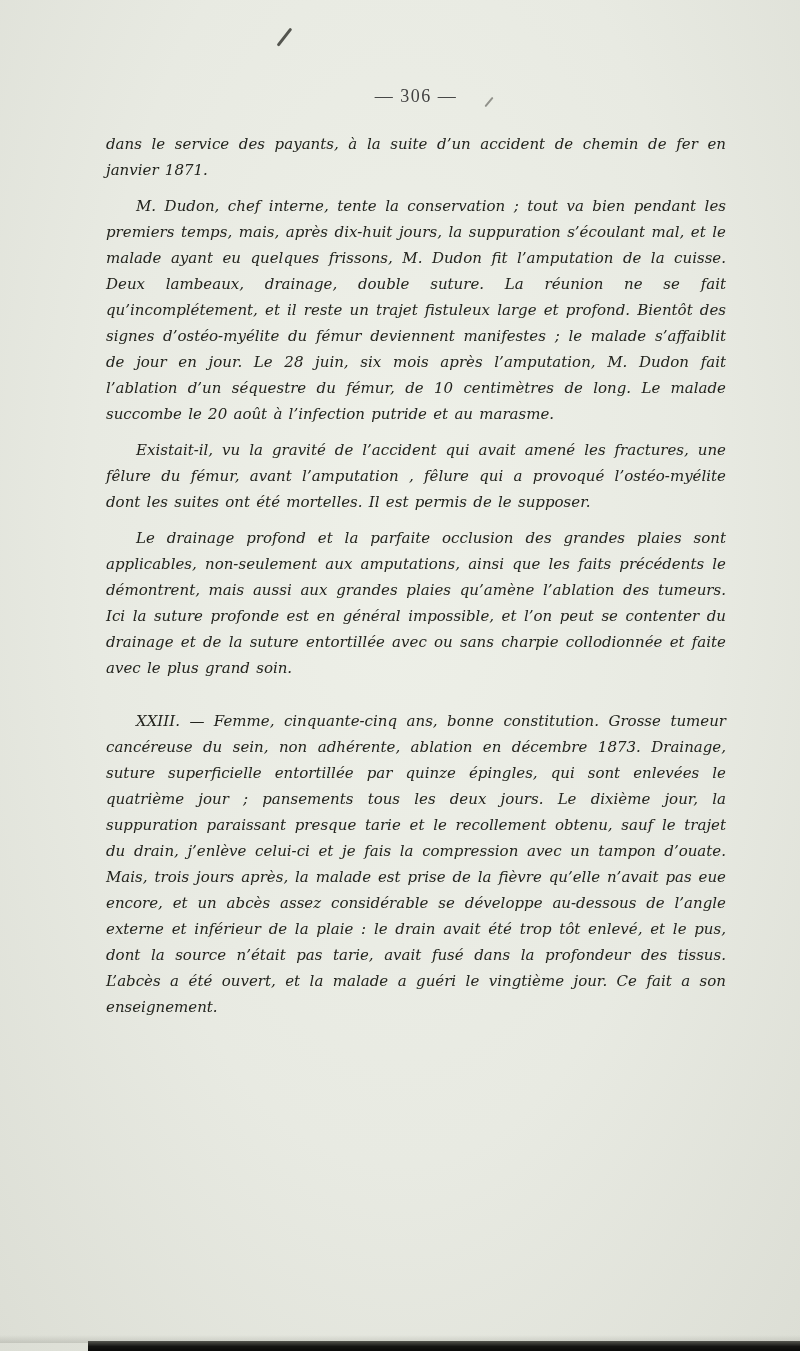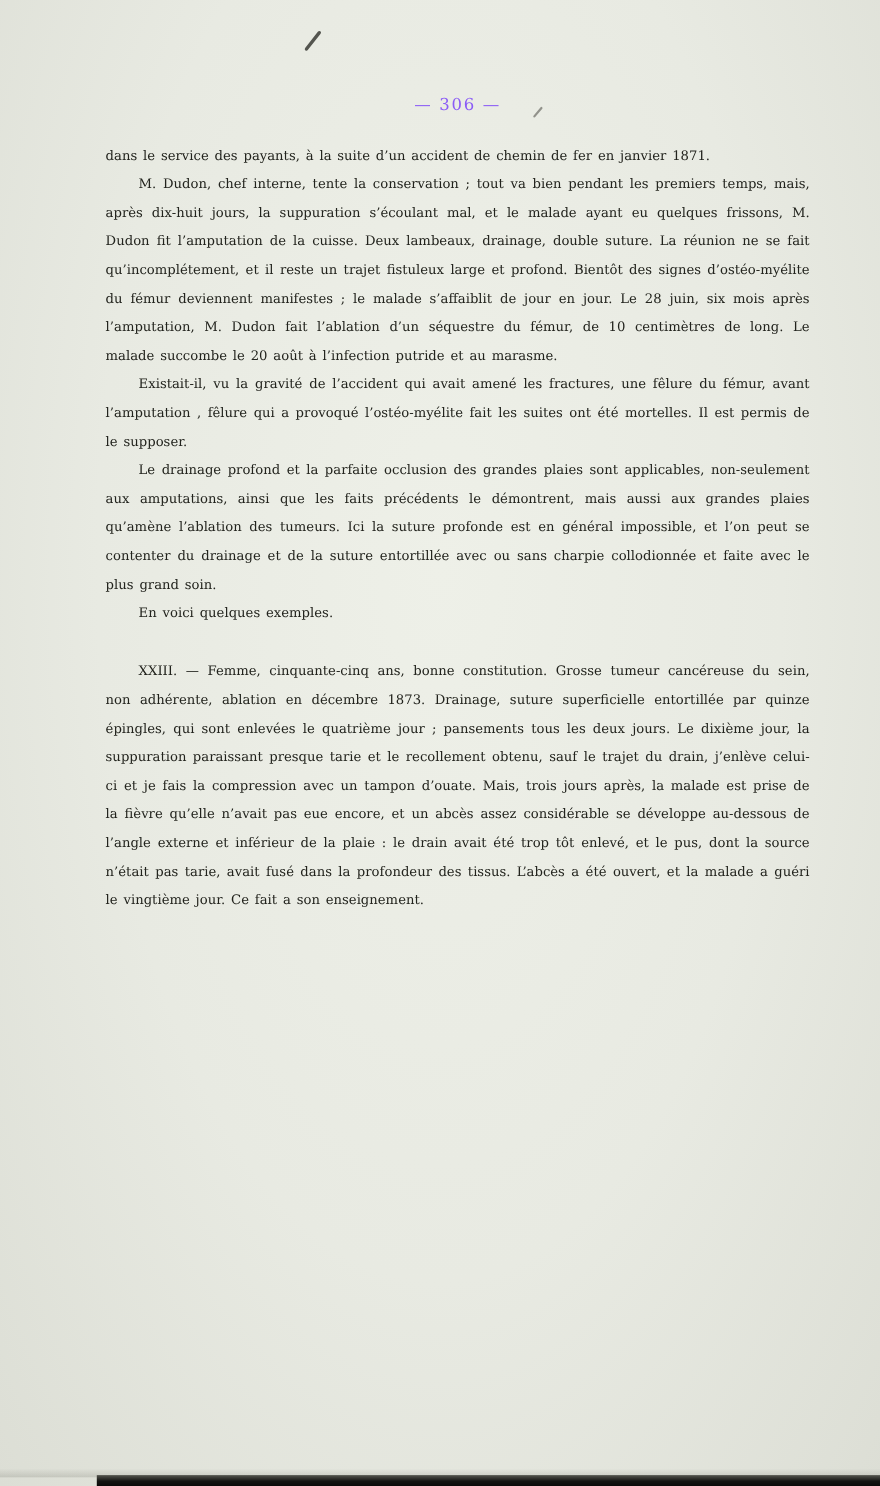--- a/index.html
+++ b/index.html
@@ -16,31 +16,33 @@
     color: #22231d;
   }
   .page-inner {
     position: absolute;
     left: 96px;
     right: 64px;
     top: 86px;
   }
   .page-number {
     text-align: center;
-    font-size: 15px;
+    font-size: 18px;
     letter-spacing: 1.5px;
     margin-bottom: 24px;
-    color: #8b5cf6;
+    color: #404040;
+    font-family: Liberation Serif, serif;
   }
   .text-block p {
-    margin: 0;
-    font-size: 12px;
+    margin: 10px;
+    font-size: 15px;
     line-height: 26px;
     text-align: justify;
     word-spacing: 1.5px;
+    font-style: italic;
   }
   .indent {
     text-indent: 30px;
   }
   .gap-before {
     margin-top: 27px !important;
   }
   .scan-artifact-top {
     position: absolute;
     left: 283px;
@@ -86,21 +88,20 @@
 
 <div class="scan-artifact-top"></div>
 <div class="scan-artifact-number"></div>
 
 <div class="page-inner">
   <div class="page-number">— 306 —</div>
 
   <div class="text-block">
     <p>dans le service des payants, à la suite d’un accident de chemin de fer en janvier 1871.</p>
     <p class="indent">M. Dudon, chef interne, tente la conservation ; tout va bien pendant les premiers temps, mais, après dix-huit jours, la suppuration s’écoulant mal, et le malade ayant eu quelques frissons, M. Dudon fit l’amputation de la cuisse. Deux lambeaux, drainage, double suture. La réunion ne se fait qu’incomplétement, et il reste un trajet fistuleux large et profond. Bientôt des signes d’ostéo-myélite du fémur deviennent manifestes ; le malade s’affaiblit de jour en jour. Le 28 juin, six mois après l’amputation, M. Dudon fait l’ablation d’un séquestre du fémur, de 10 centimètres de long. Le malade succombe le 20 août à l’infection putride et au marasme.</p>
-    <p class="indent">Existait-il, vu la gravité de l’accident qui avait amené les fractures, une fêlure du fémur, avant l’amputation , fêlure qui a provoqué l’ostéo-myélite fait les suites ont été mortelles. Il est permis de le supposer.</p>
+    <p class="indent">Existait-il, vu la gravité de l’accident qui avait amené les fractures, une fêlure du fémur, avant l’amputation , fêlure qui a provoqué l’ostéo-myélite dont les suites ont été mortelles. Il est permis de le supposer.</p>
     <p class="indent">Le drainage profond et la parfaite occlusion des grandes plaies sont applicables, non-seulement aux amputations, ainsi que les faits précédents le démontrent, mais aussi aux grandes plaies qu’amène l’ablation des tumeurs. Ici la suture profonde est en général impossible, et l’on peut se contenter du drainage et de la suture entortillée avec ou sans charpie collodionnée et faite avec le plus grand soin.</p>
-    <p class="indent">En voici quelques exemples.</p>
     <p class="indent gap-before">XXIII. — Femme, cinquante-cinq ans, bonne constitution. Grosse tumeur cancéreuse du sein, non adhérente, ablation en décembre 1873. Drainage, suture superficielle entortillée par quinze épingles, qui sont enlevées le quatrième jour ; pansements tous les deux jours. Le dixième jour, la suppuration paraissant presque tarie et le recollement obtenu, sauf le trajet du drain, j’enlève celui-ci et je fais la compression avec un tampon d’ouate. Mais, trois jours après, la malade est prise de la fièvre qu’elle n’avait pas eue encore, et un abcès assez considérable se développe au-dessous de l’angle externe et inférieur de la plaie : le drain avait été trop tôt enlevé, et le pus, dont la source n’était pas tarie, avait fusé dans la profondeur des tissus. L’abcès a été ouvert, et la malade a guéri le vingtième jour. Ce fait a son enseignement.</p>
   </div>
 </div>
 
 <div class="scan-edge-bottom-fade"></div>
 <div class="scan-edge-bottom"></div>
 
 </body></html>

